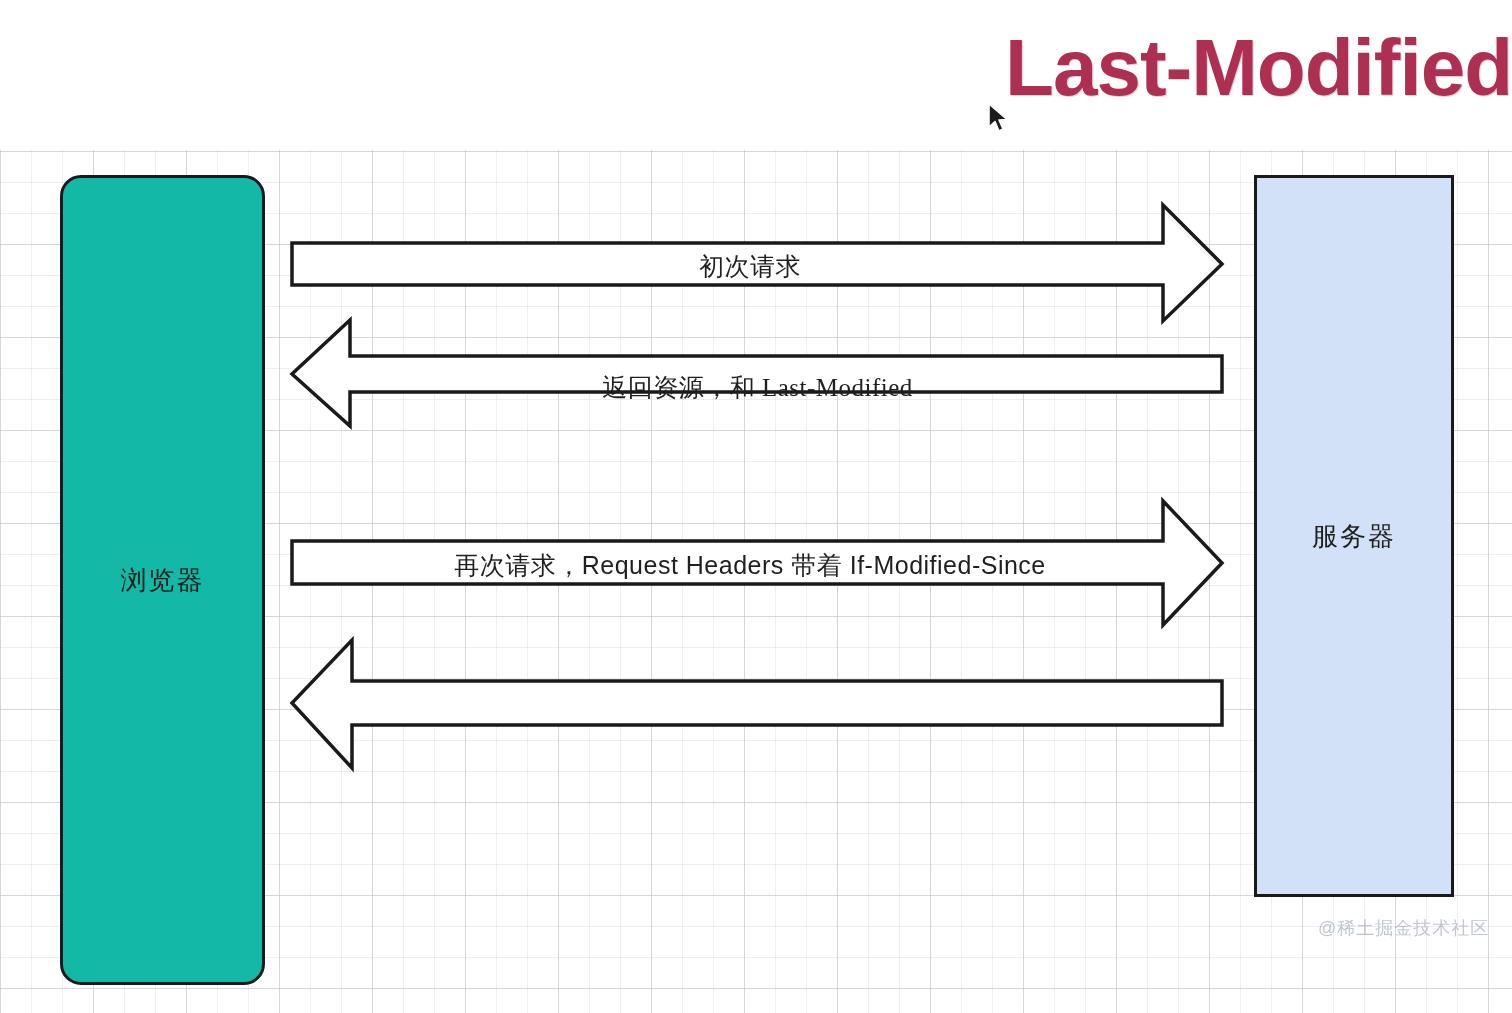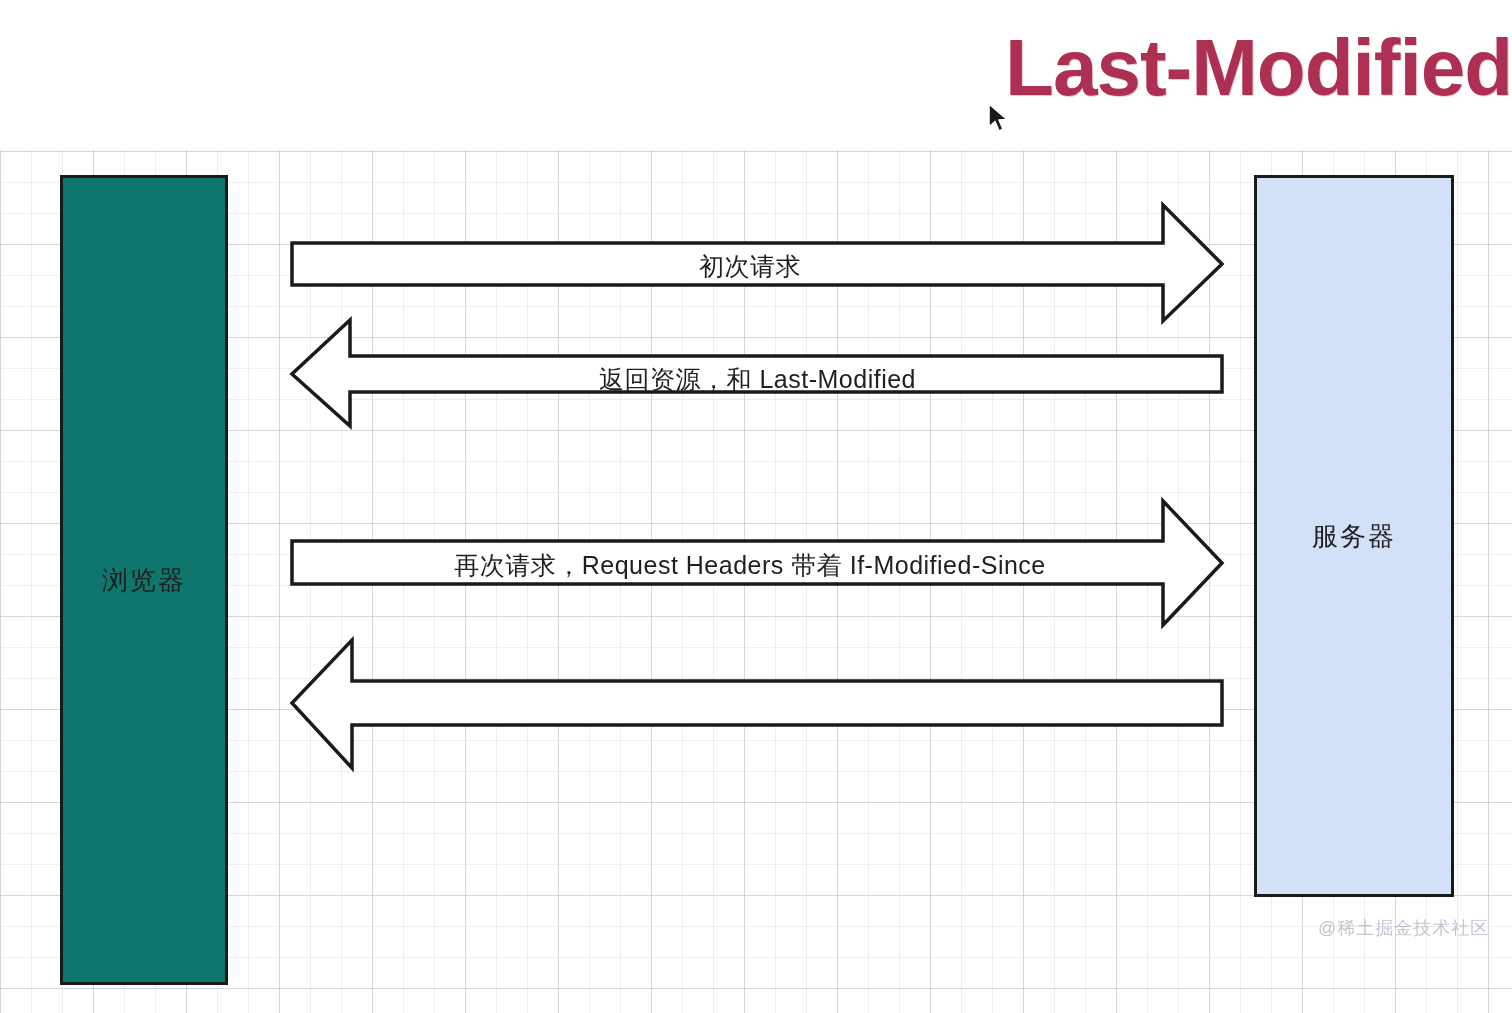--- a/index.html
+++ b/index.html
@@ -67,23 +67,24 @@
     position: absolute;
     border: 3px solid #1a1a1a;
     box-sizing: border-box;
     display: flex;
     align-items: center;
     justify-content: center;
   }
   #browser-box {
     left: 60px;
     top: 175px;
-    width: 168px;
+    width: 205px;
     height: 810px;
-    background: #0f766e;
+    background: #14b8a6;
+    border-radius: 21px;
   }
   #server-box {
     left: 1254px;
     top: 175px;
     width: 200px;
     height: 722px;
     background: #d3e1f8;
   }
   .actor-label {
     font-size: 26px;
@@ -121,21 +122,21 @@
   .arrow-label {
     position: absolute;
     text-align: center;
     font-size: 25px;
     color: #1f1f1f;
     white-space: nowrap;
     letter-spacing: 0.5px;
     user-select: none;
   }
   #label-1 { left: 300px; top: 250px; width: 900px; }
-  #label-2 { left: 300px; top: 363px; width: 915px; }
+  #label-2 { left: 300px; top: 371px; width: 915px; font-family: Liberation Serif, serif; }
   #label-3 { left: 300px; top: 549px; width: 900px; }
   #label-4 { left: 300px; top: 688px; width: 915px; }
 
   
   #mouse-cursor {
     position: absolute;
     left: 988px;
     top: 104px;
     width: 22px;
     height: 32px;

